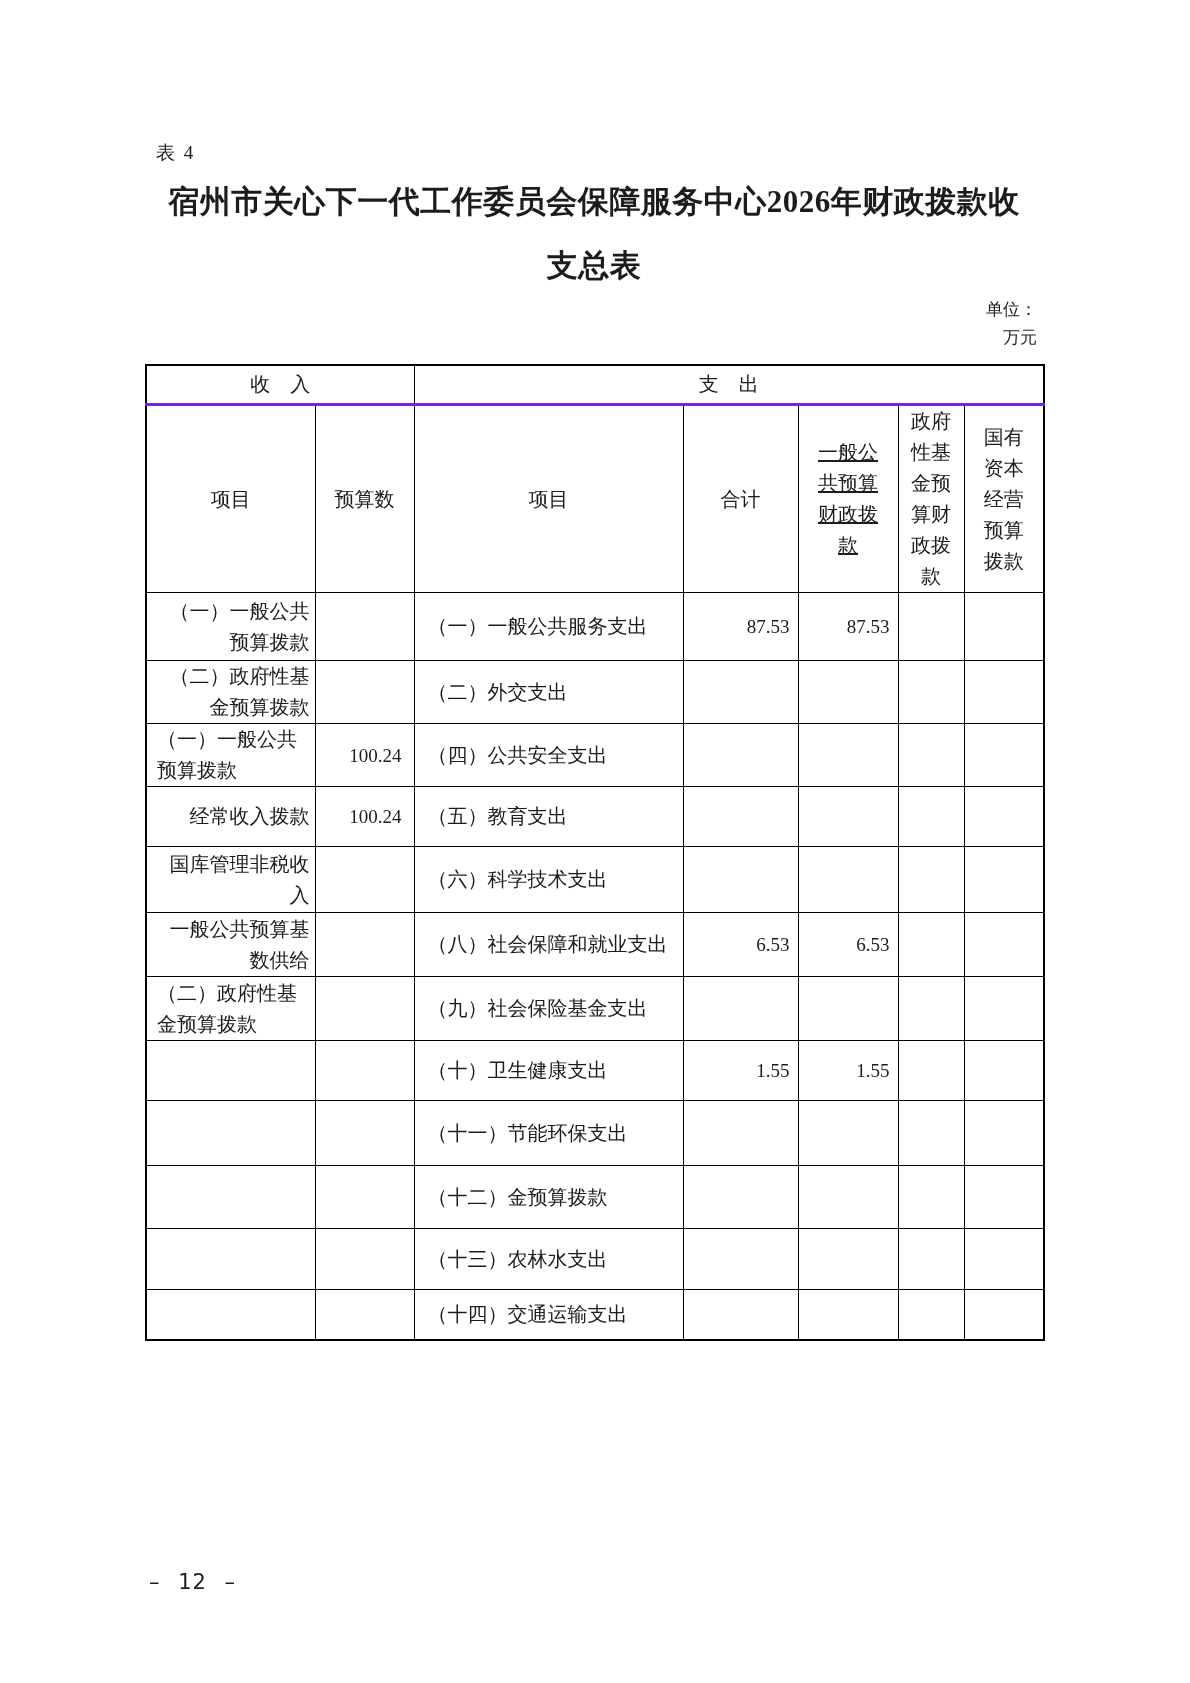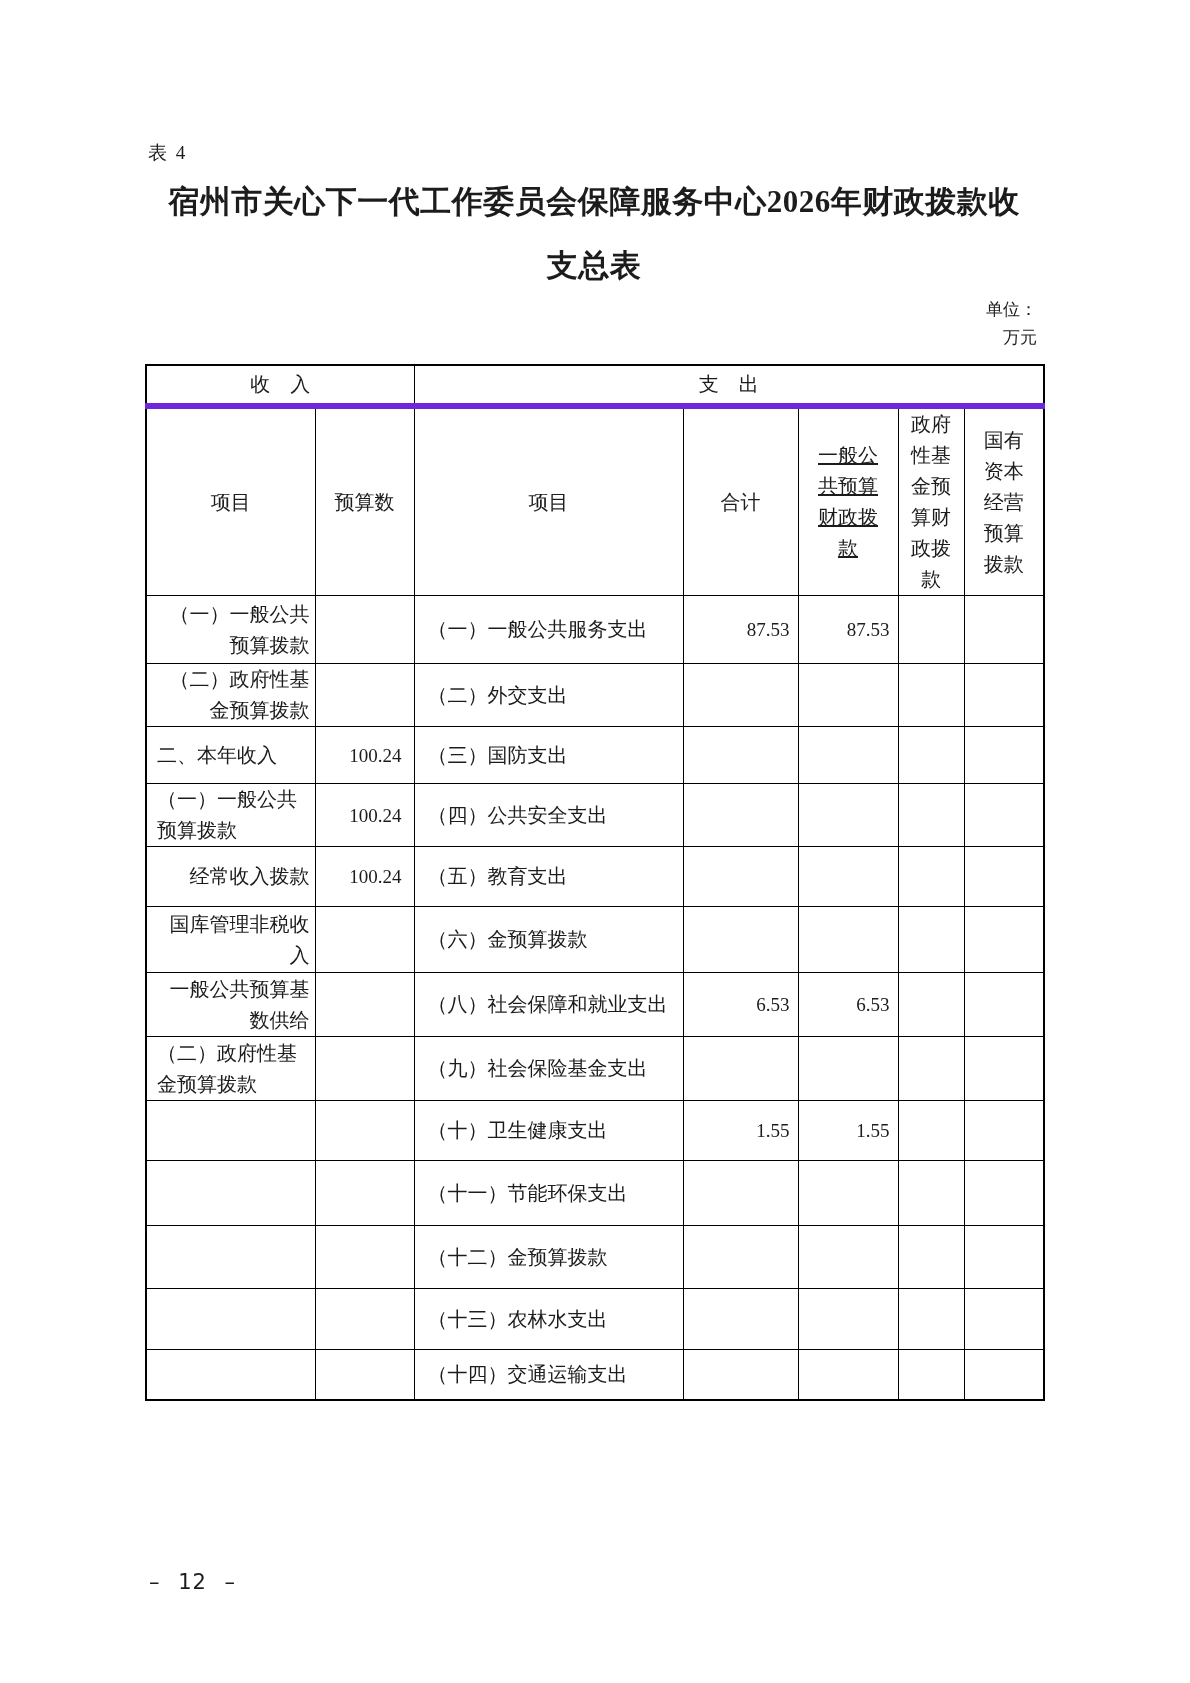--- a/index.html
+++ b/index.html
@@ -6,21 +6,21 @@
   .page{
     position:relative;
     width:1190px;height:1683px;
     background:#ffffff;
     font-family:"Liberation Serif", serif;
     color:#1c1c1c;
     margin:0 auto;
     overflow:hidden;
   }
   .table-label{
-    position:absolute;left:148px;top:140px;
+    position:absolute;left:156px;top:140px;
     font-size:19px;letter-spacing:2px;
   }
   .doc-title{
     position:absolute;left:145px;top:170px;width:898px;
     text-align:center;font-weight:bold;font-size:31px;line-height:64px;
     letter-spacing:0.5px;
   }
   .unit-note{
     position:absolute;left:737px;top:296px;width:300px;
     text-align:right;font-size:17px;line-height:28px;
@@ -34,21 +34,21 @@
     border:1px solid #000;
     padding:0;
     white-space:pre-line;
     vertical-align:middle;
     font-size:20px;
     line-height:31px;
     font-weight:normal;
     text-align:center;
     overflow:hidden;
   }
-  tr.row-a th{border-bottom:6px solid #6d28d9;height:37px;font-size:20px;}
+  tr.row-a th{border-bottom:3px solid #6d28d9;height:37px;font-size:20px;}
   tr.row-b{height:186px;}
   .hc5{line-height:33px;text-decoration:underline;}
   .hc6{line-height:30px;}
   .hc7{line-height:33px;}
   td.item-l{text-align:left;padding-left:10px;padding-right:3px;}
   td.item-r{text-align:right;padding-right:5px;padding-left:3px;}
   td.exp{text-align:left;padding-left:13px;padding-right:2px;}
   td.num{text-align:right;font-size:19px;}
   td.n2{padding-right:12px;}
   td.n45{padding-right:8px;}
@@ -125,29 +125,20 @@
       <tr style="height:60px">
         <td class="item-r">（二）政府性基
 金预算拨款</td>
         <td class="num n2"></td>
         <td class="exp">（二）外交支出</td>
         <td class="num n45"></td>
         <td class="num n45"></td>
         <td></td>
         <td></td>
       </tr>
-      <tr style="height:57px">
-        <td class="item-l">二、本年收入</td>
-        <td class="num n2">100.24</td>
-        <td class="exp">（三）国防支出</td>
-        <td class="num n45"></td>
-        <td class="num n45"></td>
-        <td></td>
-        <td></td>
-      </tr>
       <tr style="height:63px">
         <td class="item-l">（一）一般公共
 预算拨款</td>
         <td class="num n2">100.24</td>
         <td class="exp">（四）公共安全支出</td>
         <td class="num n45"></td>
         <td class="num n45"></td>
         <td></td>
         <td></td>
       </tr>
@@ -157,21 +148,21 @@
         <td class="exp">（五）教育支出</td>
         <td class="num n45"></td>
         <td class="num n45"></td>
         <td></td>
         <td></td>
       </tr>
       <tr style="height:66px">
         <td class="item-r">国库管理非税收
 入</td>
         <td class="num n2"></td>
-        <td class="exp">（六）金预算拨款</td>
+        <td class="exp">（六）科学技术支出</td>
         <td class="num n45"></td>
         <td class="num n45"></td>
         <td></td>
         <td></td>
       </tr>
       <tr style="height:64px">
         <td class="item-r">一般公共预算基
 数供给</td>
         <td class="num n2"></td>
         <td class="exp">（八）社会保障和就业支出</td>

